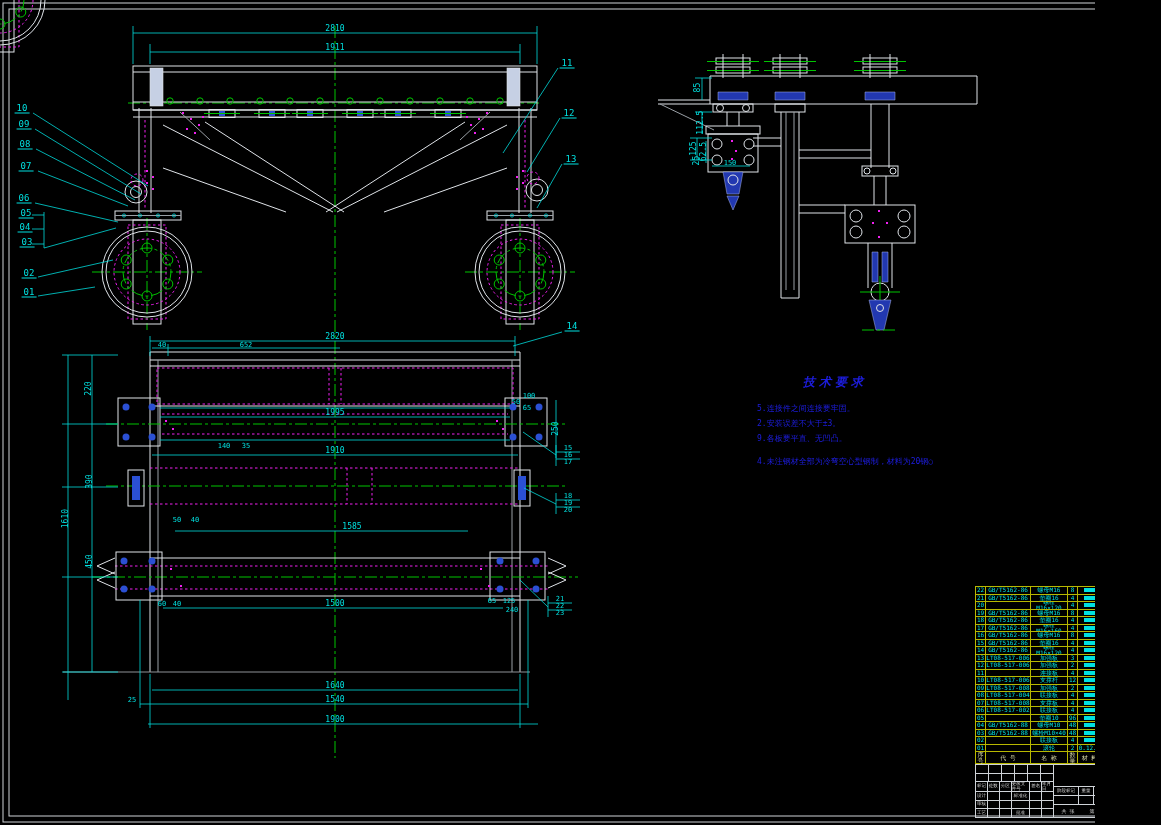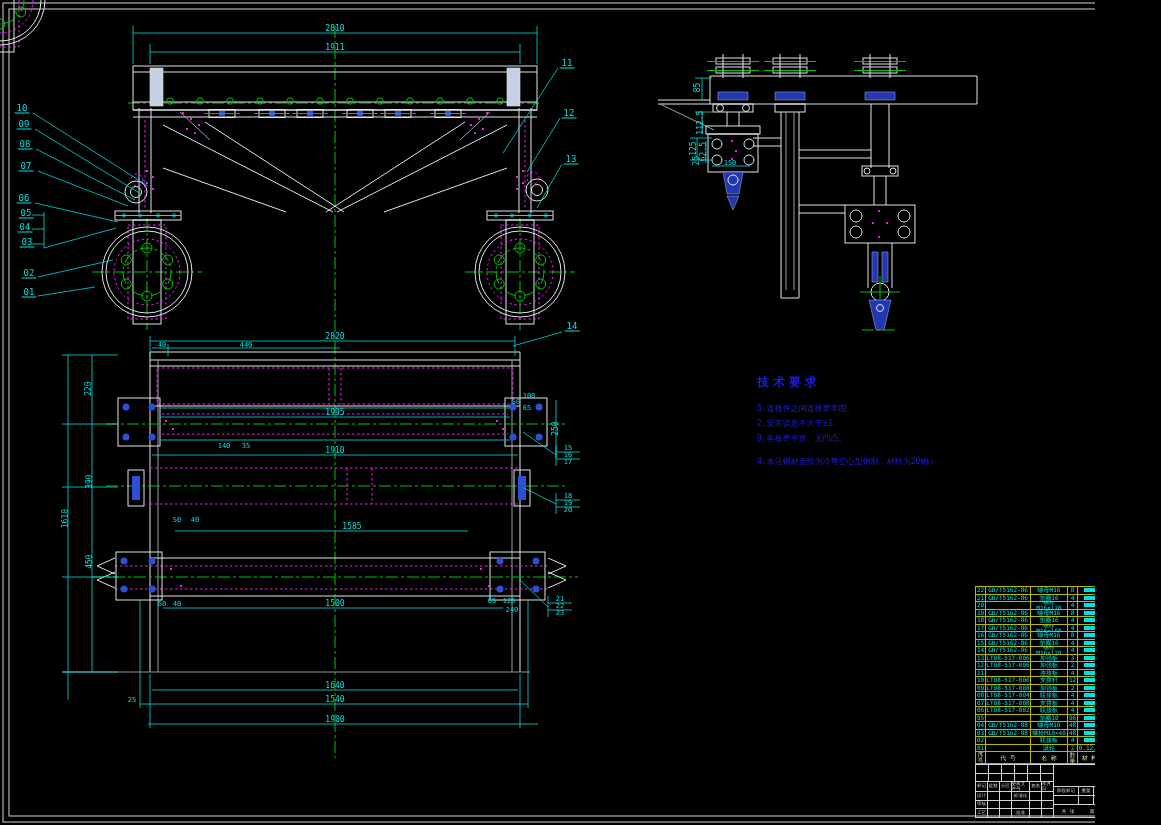--- a/index.html
+++ b/index.html
@@ -20,21 +20,21 @@
   .gray{stroke:#8e9297;stroke-width:1;fill:none}
   .mdot{fill:#f020f0}
   
   .ann{position:absolute;color:#00e0e0;font-size:8px;line-height:8px;white-space:nowrap;
        transform:translate(-50%,-55%);}
   .ann.v{transform:translate(-50%,-55%) rotate(-90deg);}
   .ann.co{font-size:9px;border-bottom:1px solid #00e0e0;padding:0 2px 1px 2px;}
   .ann.sm{font-size:7px;}
   
   #techreq{position:absolute;left:757px;top:374px;width:235px;color:#1d1de0;}
-  #techreq .t{font-size:12px;font-weight:bold;letter-spacing:4px;margin-bottom:10px;}
+  #techreq .t{font-size:12px;font-weight:bold;letter-spacing:4px;margin-left:46px;margin-bottom:10px;font-style:italic;}
   #techreq .l{font-size:8px;line-height:15px;}
   #techreq .l4{margin-top:8px;}
   
   #bom{position:absolute;left:975px;top:586px;width:177px;border:1px solid #b8b800;box-sizing:border-box;}
   .bomrow{display:flex;height:7.5px;box-sizing:border-box;}
   .bomcell{border-right:1px solid #b8b800;border-bottom:1px solid #b8b800;box-sizing:border-box;
            color:#00e0e0;font-size:6px;line-height:6px;overflow:hidden;text-align:center;
            display:flex;align-items:center;justify-content:center;}
   .matblock{width:11px;height:4px;background:#00e0e0;}
   #bomhead{position:absolute;left:975px;top:751px;width:177px;height:13px;display:flex;
@@ -482,21 +482,21 @@
       <span class="ann co" style="left: 571px; top: 160px;">13</span>
       <span class="ann co" style="left: 572px; top: 327px;">14</span>
       <span class="ann v" style="left: 698px; top: 88px;">85</span>
       <span class="ann v" style="left: 701px; top: 123px;">112.5</span>
       <span class="ann v" style="left: 694px; top: 149px;">125</span>
       <span class="ann v" style="left: 704px; top: 152px;">62.5</span>
       <span class="ann v" style="left: 697px; top: 161px;">25</span>
       <span class="ann sm" style="left: 730px; top: 163px;">150</span>
       <span class="ann" style="left: 335px; top: 337px;">2820</span>
       <span class="ann sm" style="left: 162px; top: 345px;">40</span>
-      <span class="ann sm" style="left: 246px; top: 345px;">440</span>
+      <span class="ann sm" style="left: 246px; top: 345px;">652</span>
       <span class="ann v" style="left: 89px; top: 389px;">220</span>
       <span class="ann v" style="left: 90px; top: 482px;">390</span>
       <span class="ann v" style="left: 90px; top: 562px;">450</span>
       <span class="ann v" style="left: 66px; top: 519px;">1610</span>
       <span class="ann" style="left: 335px; top: 413px;">1995</span>
       <span class="ann" style="left: 335px; top: 451px;">1910</span>
       <span class="ann" style="left: 352px; top: 527px;">1585</span>
       <span class="ann sm" style="left: 224px; top: 446px;">140</span>
       <span class="ann sm" style="left: 246px; top: 446px;">35</span>
       <span class="ann sm" style="left: 177px; top: 520px;">50</span>

